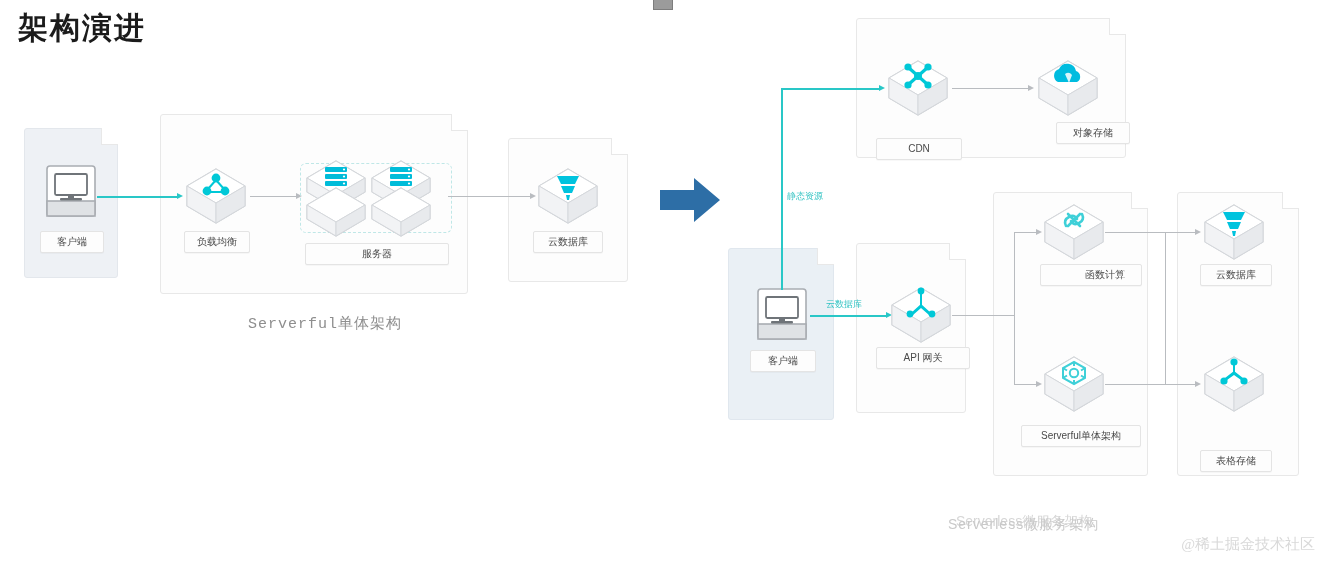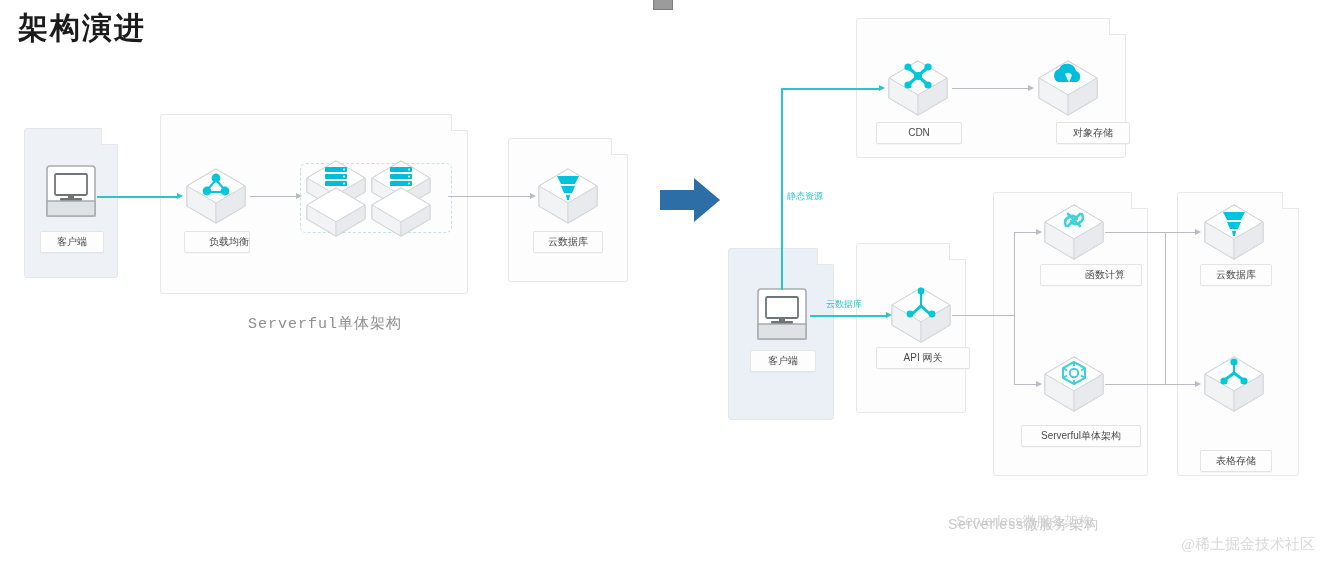--- a/index.html
+++ b/index.html
@@ -142,21 +142,21 @@
       <polygon points="4,20 33,37 33,57 4,40" fill="#f2f3f5" stroke="#d5d8dc" stroke-width="1"></polygon>
       <polygon points="62,20 62,40 33,57 33,37" fill="#e8eaed" stroke="#d5d8dc" stroke-width="1"></polygon>
       <g fill="#00c8d7">
         <circle cx="33" cy="12" r="4.4"></circle>
         <circle cx="24" cy="25" r="4.4"></circle>
         <circle cx="42" cy="25" r="4.4"></circle>
         <path d="M33 14 L25 23 M33 14 L41 23 M26 26 L40 26" stroke="#00c8d7" stroke-width="2" fill="none"></path>
       </g>
     </svg>
   </div>
-  <div class="chip" style="left:184px;top:231px;width:64px;text-align:right;">负载均衡</div>
+  <div class="chip" style="left:184px;top:231px;width:64px;">负载均衡</div>
 
   <div class="ln h" style="left:250px;top:196px;width:48px;"></div>
   <div class="arrow-head" style="left:296px;top:193px;"></div>
 
   <div class="dashed" style="left:300px;top:163px;width:150px;height:68px;"></div>
 
   <div class="cube" style="left:303px;top:158px;">
     <svg width="66" height="62" viewBox="0 0 66 62">
       <polygon points="33,3 62,20 62,34 33,51 4,34 4,20" fill="#fbfbfb" stroke="#c9ccd0" stroke-width="1.1"></polygon>
       <polygon points="33,3 62,20 33,37 4,20" fill="#ffffff" stroke="#d5d8dc" stroke-width="1"></polygon>
@@ -203,20 +203,21 @@
   </div>
   <div class="cube" style="left:368px;top:185px;">
     <svg width="66" height="62" viewBox="0 0 66 62">
       <polygon points="33,3 62,20 62,34 33,51 4,34 4,20" fill="#fbfbfb" stroke="#c9ccd0" stroke-width="1.1"></polygon>
       <polygon points="33,3 62,20 33,37 4,20" fill="#ffffff" stroke="#d5d8dc" stroke-width="1"></polygon>
       <polygon points="4,20 33,37 33,51 4,34" fill="#f2f3f5" stroke="#d5d8dc" stroke-width="1"></polygon>
       <polygon points="62,20 62,34 33,51 33,37" fill="#e8eaed" stroke="#d5d8dc" stroke-width="1"></polygon>
     </svg>
   </div>
 
+  <div class="chip" style="left:305px;top:243px;width:142px;">服务器</div>
 
   <div class="ln h" style="left:448px;top:196px;width:84px;"></div>
   <div class="arrow-head" style="left:530px;top:193px;"></div>
 
   <div class="cube" style="left:535px;top:166px;">
     <svg width="66" height="62" viewBox="0 0 66 62">
       <polygon points="33,3 62,20 62,40 33,57 4,40 4,20" fill="#fbfbfb" stroke="#c9ccd0" stroke-width="1.1"></polygon>
       <polygon points="33,3 62,20 33,37 4,20" fill="#ffffff" stroke="#d5d8dc" stroke-width="1"></polygon>
       <polygon points="4,20 33,37 33,57 4,40" fill="#f2f3f5" stroke="#d5d8dc" stroke-width="1"></polygon>
       <polygon points="62,20 62,40 33,57 33,37" fill="#e8eaed" stroke="#d5d8dc" stroke-width="1"></polygon>
@@ -274,21 +275,21 @@
       </g>
       <g fill="#00c8d7">
         <circle cx="23" cy="9" r="3.6"></circle>
           <circle cx="43" cy="9" r="3.6"></circle>
         <circle cx="23" cy="27" r="3.6"></circle>
           <circle cx="43" cy="27" r="3.6"></circle>
         <circle cx="33" cy="18" r="4"></circle>
       </g>
     </svg>
   </div>
-  <div class="chip" style="left:876px;top:122px;width:84px;">CDN</div>
+  <div class="chip" style="left:876px;top:138px;width:84px;">CDN</div>
 
   <div class="ln h" style="left:952px;top:88px;width:78px;"></div>
   <div class="arrow-head" style="left:1028px;top:85px;"></div>
 
   <div class="cube" style="left:1035px;top:58px;">
     <svg width="66" height="62" viewBox="0 0 66 62">
       <polygon points="33,3 62,20 62,40 33,57 4,40 4,20" fill="#fbfbfb" stroke="#c9ccd0" stroke-width="1.1"></polygon>
       <polygon points="33,3 62,20 33,37 4,20" fill="#ffffff" stroke="#d5d8dc" stroke-width="1"></polygon>
       <polygon points="4,20 33,37 33,57 4,40" fill="#f2f3f5" stroke="#d5d8dc" stroke-width="1"></polygon>
       <polygon points="62,20 62,40 33,57 33,37" fill="#e8eaed" stroke="#d5d8dc" stroke-width="1"></polygon>

